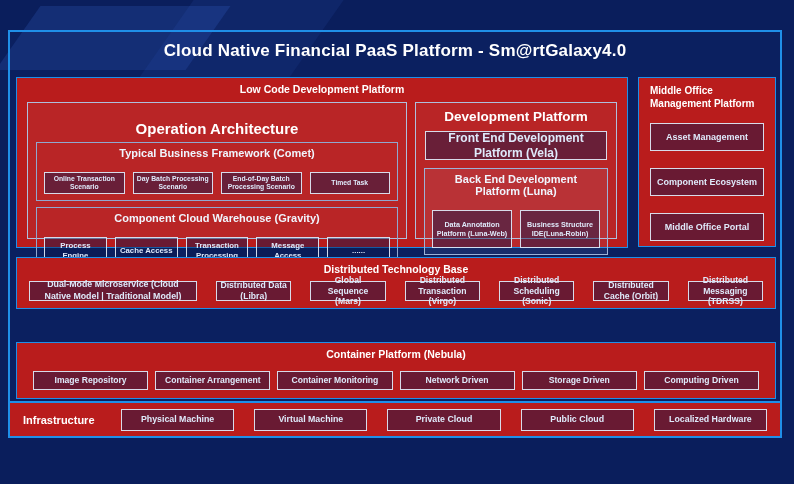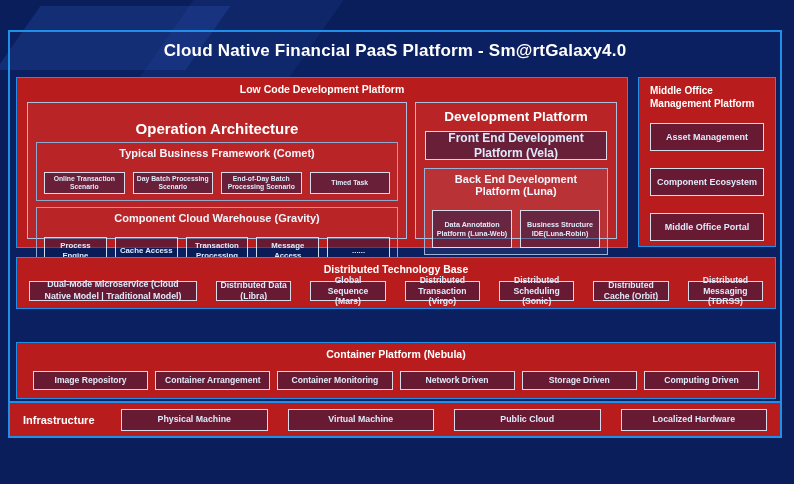--- a/index.html
+++ b/index.html
@@ -164,15 +164,16 @@
       <div class="leaf cp-leaf">Storage Driven</div>
       <div class="leaf cp-leaf">Computing Driven</div>
     </div>
   </div>
 </div>
 
 <div class="panel infra">
   <div class="infra-label">Infrastructure</div>
   <div class="leaf infra-leaf">Physical Machine</div>
   <div class="leaf infra-leaf">Virtual Machine</div>
+  <div class="leaf infra-leaf">Private Cloud</div>
   <div class="leaf infra-leaf">Public Cloud</div>
   <div class="leaf infra-leaf">Localized Hardware</div>
 </div>
 
 </body></html>

